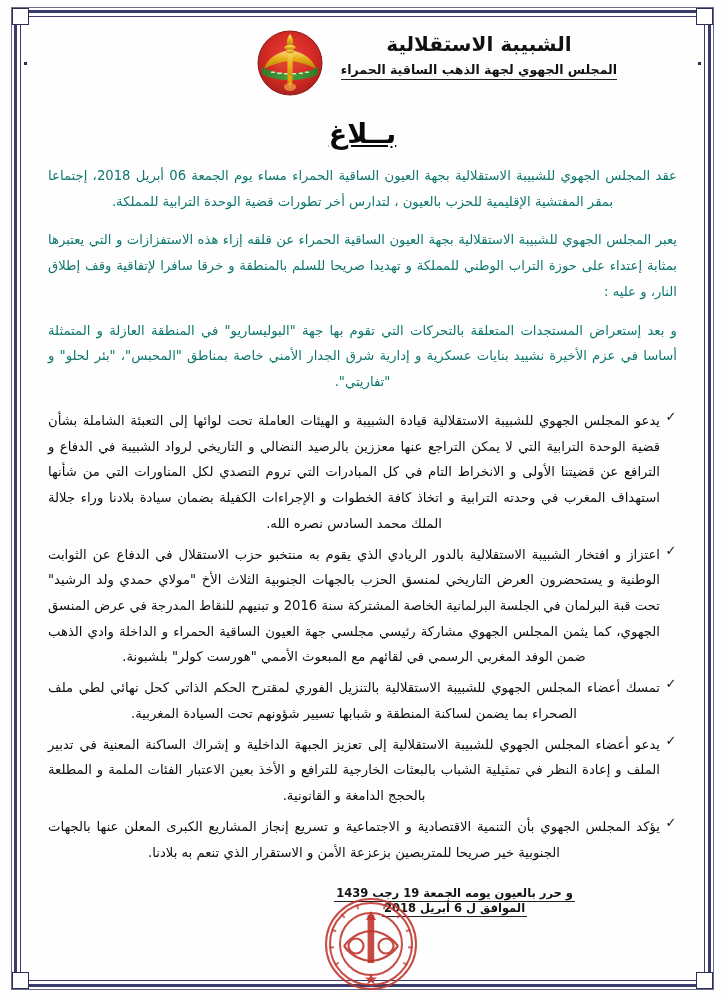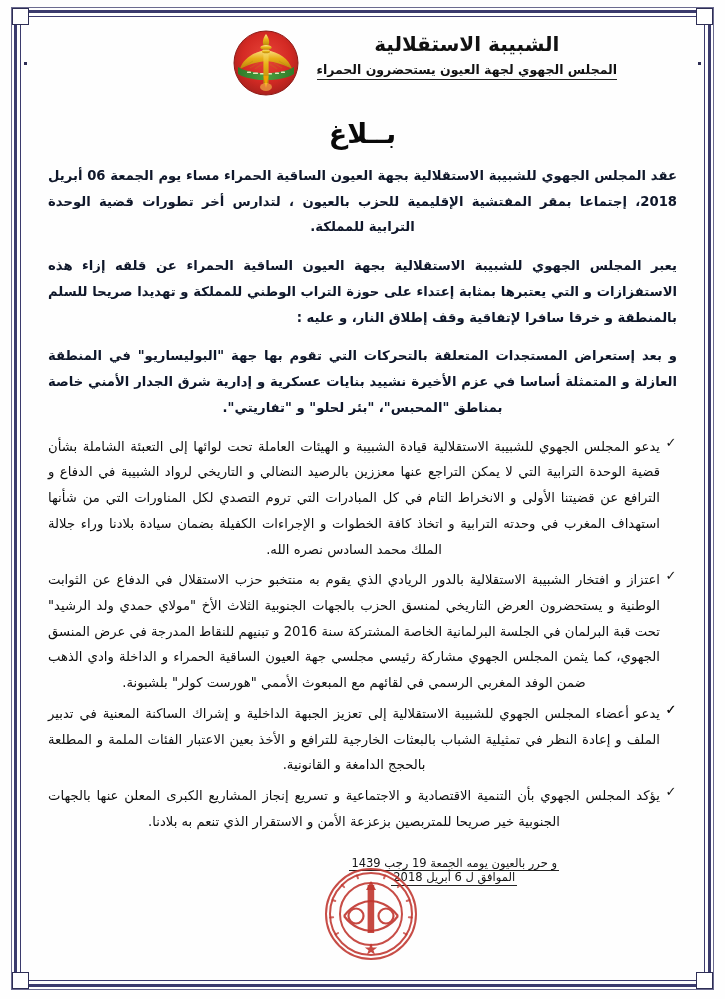--- a/index.html
+++ b/index.html
@@ -123,35 +123,36 @@
 
   
   .doc-title {
     text-align: center;
     font-size: 27px;
     font-weight: bold;
     color: #0a0a0a;
     margin-top: 10px;
     margin-bottom: 6px;
     letter-spacing: 2px;
+    text-decoration: underline;
   }
 
   
   .body-text {
     margin-top: 14px;
     padding: 0 8px;
   }
   p.para {
     font-size: 13.2px;
     line-height: 1.95;
-    color: #0f172a;
+    color: #0f766e;
     text-align: justify;
     text-align-last: center;
     margin: 0 0 13px 0;
-    font-weight: 700;
+    font-weight: 400;
   }
   p.para.last-right {
     text-align-last: right;
   }
 
   ul.bullets {
     list-style: none;
     margin: 2px 0 0 0;
     padding: 0;
   }
@@ -178,25 +179,25 @@
   }
 
   
   .footer {
     position: relative;
     margin-top: 16px;
     height: 130px;
   }
   .date-block {
     position: absolute;
-    right: 126px;
+    right: 110px;
     top: 6px;
     text-align: center;
     font-size: 11.5px;
-    font-weight: normal;
+    font-weight: bold;
     color: #141414;
     line-height: 1.1;
   }
   .date-line {
     border-bottom: 1px solid #222;
     display: inline-block;
     padding: 0 2px 1px 2px;
     white-space: nowrap;
   }
 
@@ -222,21 +223,21 @@
   <div class="corner br"></div>
   <div class="corner-dot d1"></div>
   <div class="corner-dot d2"></div>
 
   <div class="content">
 
     <div class="header">
 
       <div class="header-text">
         <div class="org-name">الشبيبة الاستقلالية</div>
-        <div class="org-sub">المجلس الجهوي لجهة العيون يستحضرون الحمراء</div>
+        <div class="org-sub">المجلس الجهوي لجهة الذهب الساقية الحمراء</div>
       </div>
 
       <div class="logo">
         <svg viewBox="0 0 74 74" width="74" height="74" aria-hidden="true">
           <defs>
             <radialGradient id="gRed" cx="50%" cy="42%" r="60%">
               <stop offset="0%" stop-color="#e8463a"></stop>
               <stop offset="62%" stop-color="#d42a24"></stop>
               <stop offset="100%" stop-color="#a8201c"></stop>
             </radialGradient>
@@ -299,20 +300,21 @@
           <span>يدعو المجلس الجهوي للشبيبة الاستقلالية قيادة الشبيبة و الهيئات العاملة تحت لوائها إلى التعبئة الشاملة بشأن قضية الوحدة الترابية التي لا يمكن التراجع عنها معززين بالرصيد النضالي و التاريخي لرواد الشبيبة في الدفاع و الترافع عن قضيتنا الأولى و الانخراط التام في كل المبادرات التي تروم التصدي لكل المناورات التي من شأنها استهداف المغرب في وحدته الترابية و اتخاذ كافة الخطوات و الإجراءات الكفيلة بضمان سيادة بلادنا وراء جلالة الملك محمد السادس نصره الله.</span>
         </li>
 
         <li>
           <span class="check-icon">✓</span>
           <span>اعتزاز و افتخار الشبيبة الاستقلالية بالدور الريادي الذي يقوم به منتخبو حزب الاستقلال في الدفاع عن الثوابت الوطنية و يستحضرون العرض التاريخي لمنسق الحزب بالجهات الجنوبية الثلاث الأخ "مولاي حمدي ولد الرشيد" تحت قبة البرلمان في الجلسة البرلمانية الخاصة المشتركة سنة 2016 و تبنيهم للنقاط المدرجة في عرض المنسق الجهوي، كما يثمن المجلس الجهوي مشاركة رئيسي مجلسي جهة العيون الساقية الحمراء و الداخلة وادي الذهب ضمن الوفد المغربي الرسمي في لقائهم مع المبعوث الأممي "هورست كولر" بلشبونة.</span>
         </li>
 
         <li>
           <span class="check-icon">✓</span>
+          <span>تمسك أعضاء المجلس الجهوي للشبيبة الاستقلالية بالتنزيل الفوري لمقترح الحكم الذاتي كحل نهائي لطي ملف الصحراء بما يضمن لساكنة المنطقة و شبابها تسيير شؤونهم تحت السيادة المغربية.</span>
         </li>
 
         <li>
           <span class="check-icon">✓</span>
           <span>يدعو أعضاء المجلس الجهوي للشبيبة الاستقلالية إلى تعزيز الجبهة الداخلية و إشراك الساكنة المعنية في تدبير الملف و إعادة النظر في تمثيلية الشباب بالبعثات الخارجية للترافع و الأخذ بعين الاعتبار الفئات الملمة و المطلعة بالحجج الدامغة و القانونية.</span>
         </li>
 
         <li>
           <span class="check-icon">✓</span>
           <span>يؤكد المجلس الجهوي بأن التنمية الاقتصادية و الاجتماعية و تسريع إنجاز المشاريع الكبرى المعلن عنها بالجهات الجنوبية خير صريحا للمتربصين بزعزعة الأمن و الاستقرار الذي تنعم به بلادنا.</span>

